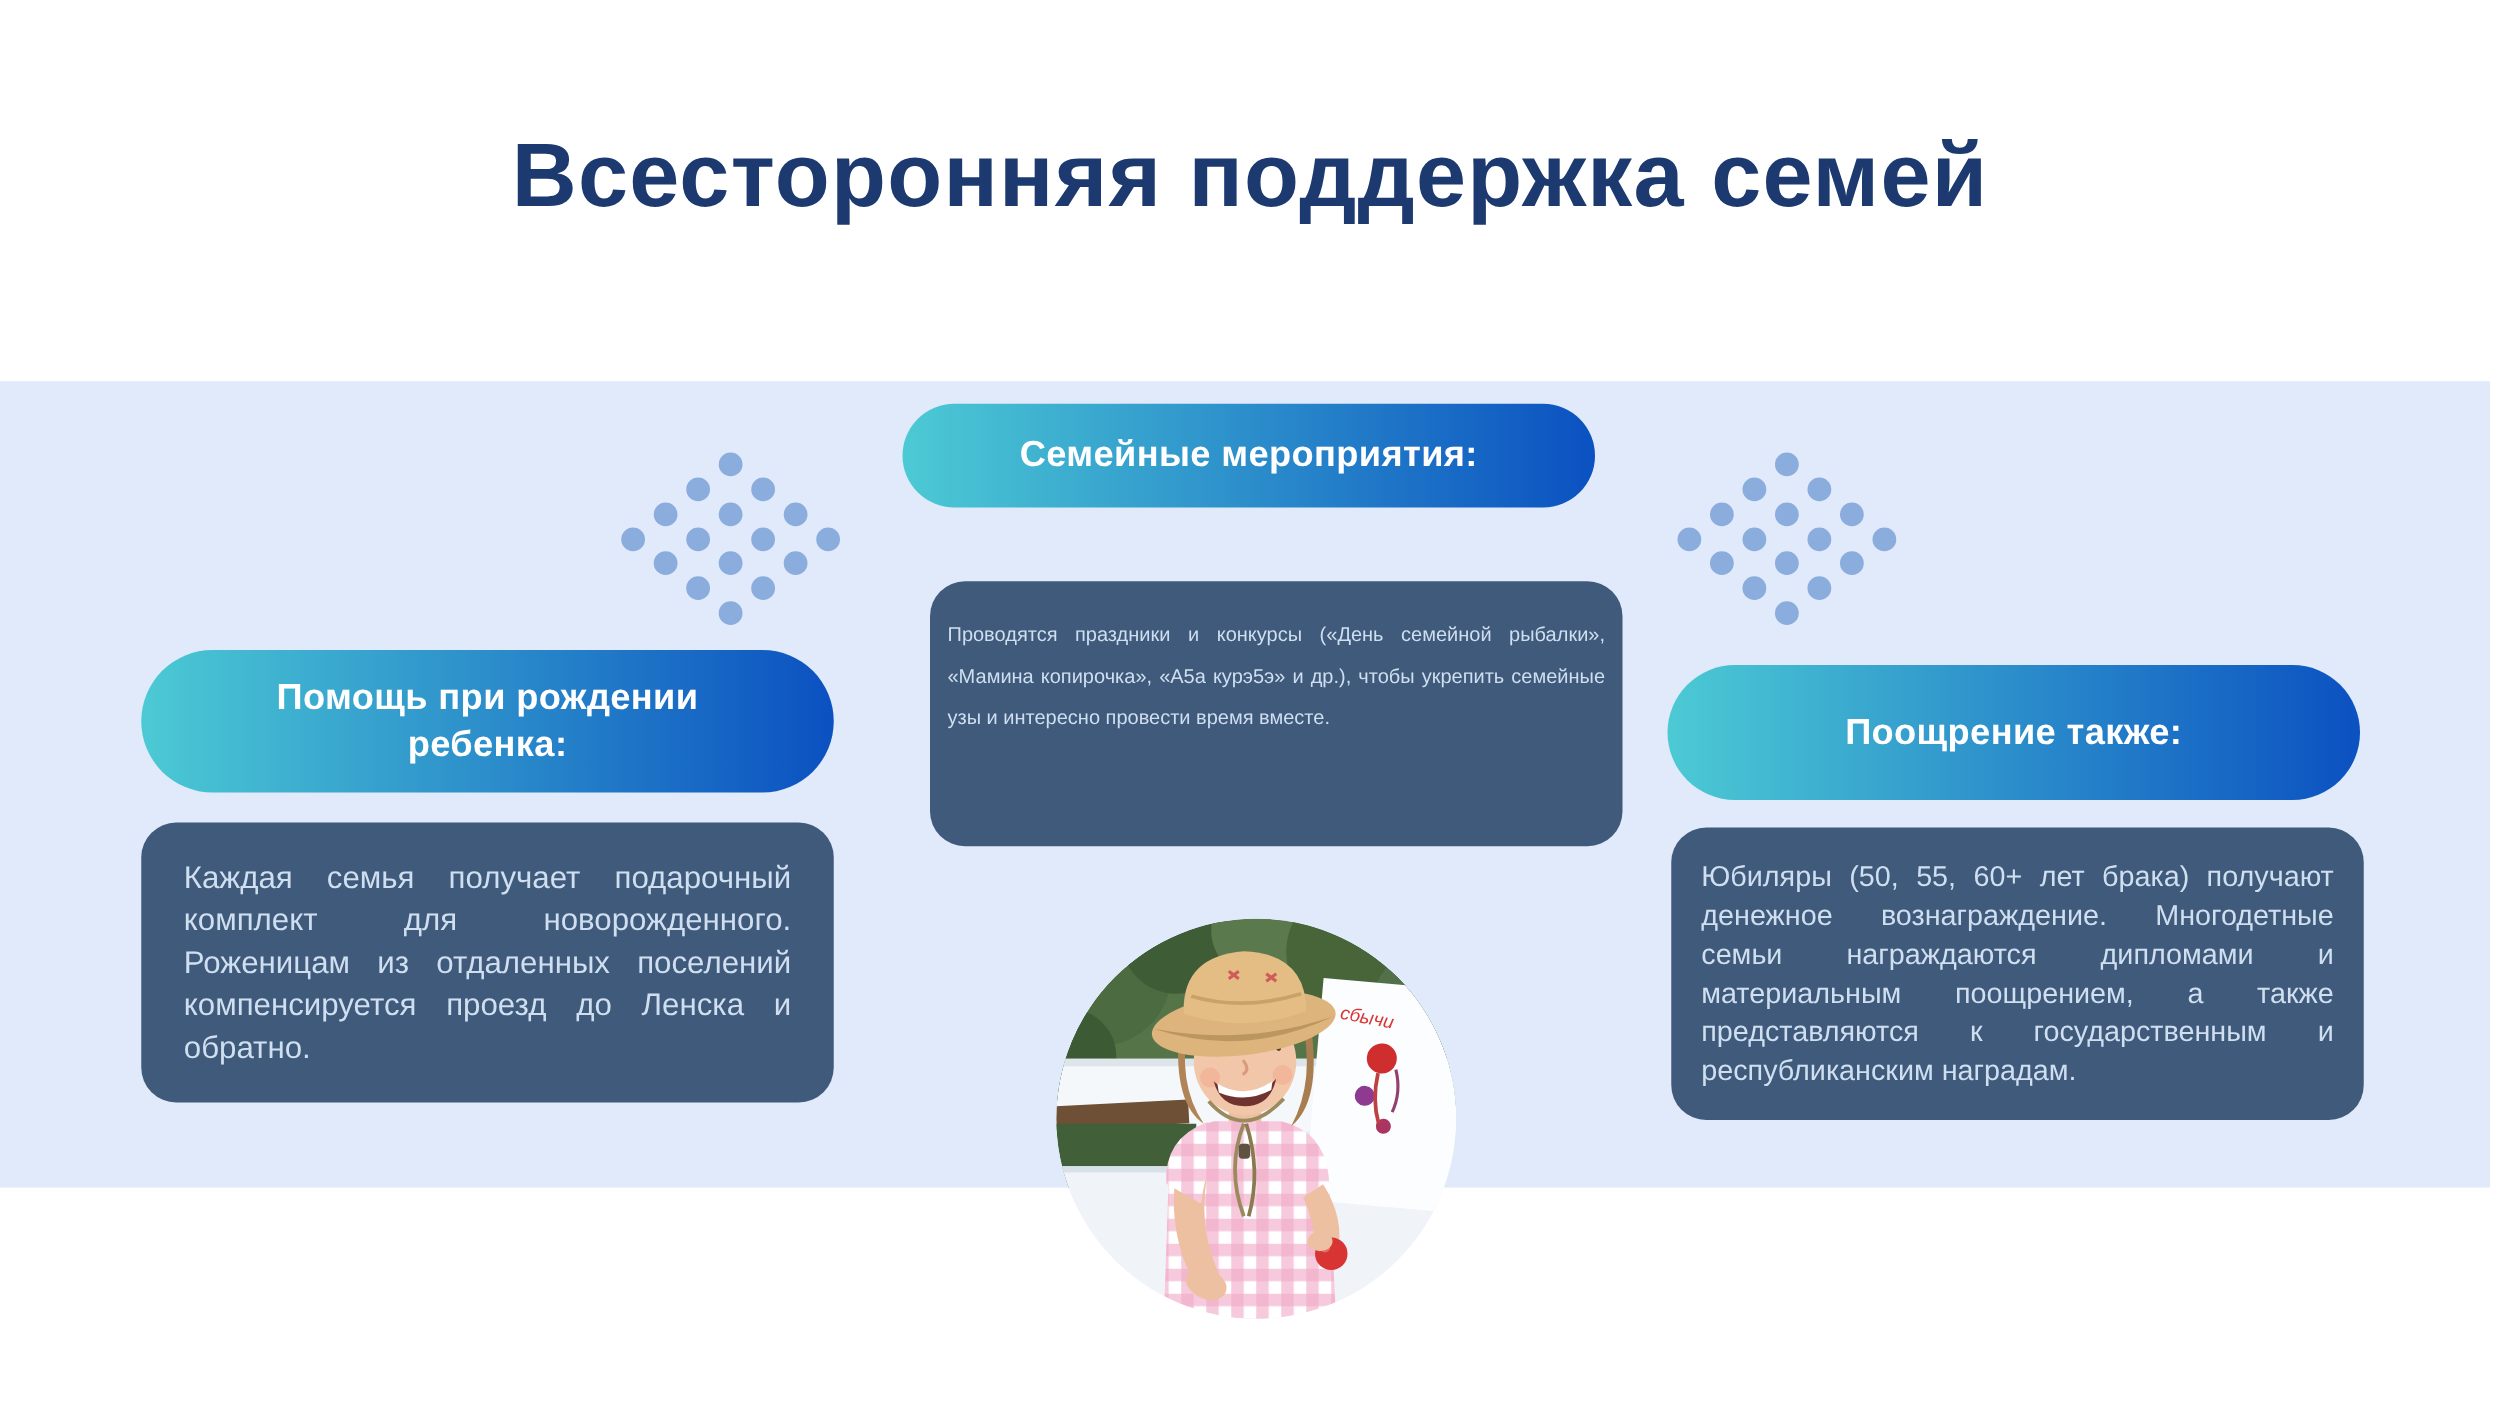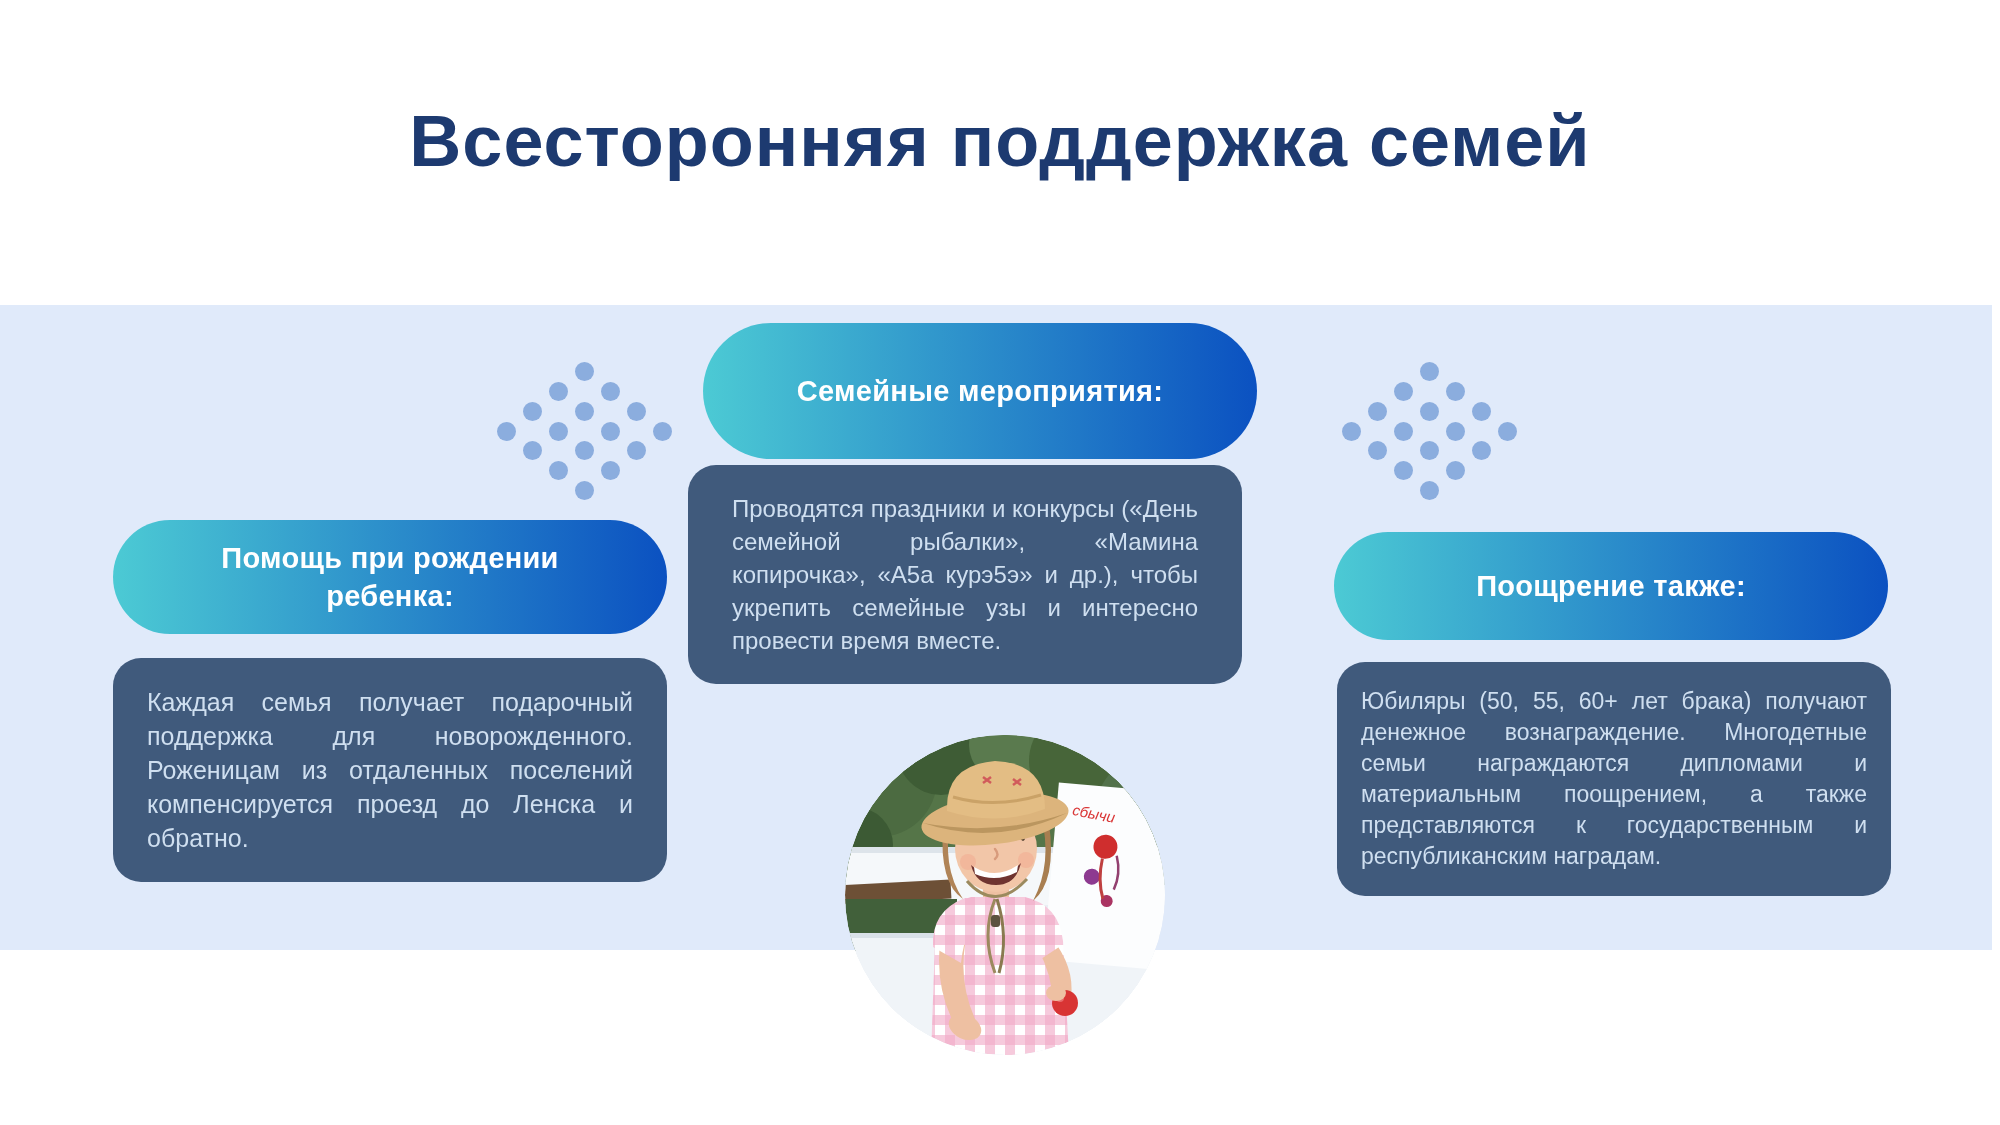--- a/index.html
+++ b/index.html
@@ -23,31 +23,31 @@
   
   .pill{
     position:absolute;width:554px;border-radius:80px;
     background:linear-gradient(90deg,var(--pill-start,#4ccad4),var(--pill-end,#0b51c1));
     display:flex;align-items:center;justify-content:center;
     color:#ffffff;font-weight:bold;font-size:29px;line-height:1.32;
     text-align:center;letter-spacing:.3px;
   }
   #pill1{left:113px;top:520px;height:114px;}
   #pill1 span{max-width:420px;display:inline-block;}
-  #pill2{left:703px;top:323px;height:136px;}
+  #pill2{left:722px;top:323px;height:83px;}
   #pill3{left:1334px;top:532px;height:108px;}
   
   .card{
     position:absolute;width:554px;box-sizing:border-box;
     background:var(--card,#405a7c);border-radius:28px;
     color:var(--card-text,#cfdff0);
   }
   .card p{margin:0;text-align:justify;}
   #card1{left:113px;top:658px;padding:27px 34px;font-size:25px;line-height:34px;min-height:217px;}
-  #card2{left:688px;top:465px;padding:27px 44px;font-size:24px;line-height:33px;min-height:212px;}
+  #card2{left:744px;top:465px;padding:27px 14px;font-size:16px;line-height:33px;min-height:212px;}
   #card3{left:1337px;top:662px;padding:24px 24px;font-size:23px;line-height:31px;min-height:223px;}
   
   .dots{position:absolute;width:176px;height:138px;}
   #dots-left{left:496px;top:362px;}
   #dots-right{left:1341px;top:362px;}
   .dot{position:absolute;width:19px;height:19px;border-radius:50%;background:var(--dots,#8badde);}
   
   .photo{
     position:absolute;left:845px;top:735px;width:320px;height:320px;
     border-radius:50%;overflow:hidden;
@@ -97,21 +97,21 @@
       <span class="dot" style="left: 156.5px; top: 59.5px;"></span>
       <span class="dot" style="left: 130.5px; top: 79.2px;"></span>
       <span class="dot" style="left: 104.5px; top: 98.9px;"></span>
       <span class="dot" style="left: 78.5px; top: 118.6px;"></span>
     </div>
 
   <div class="pill" id="pill1">
     <span>Помощь при рождении ребенка:</span>
   </div>
   <div class="card" id="card1">
-    <p>Каждая семья получает подарочный поддержка для новорожденного. Роженицам из отдаленных поселений компенсируется проезд до Ленска и обратно.</p>
+    <p>Каждая семья получает подарочный комплект для новорожденного. Роженицам из отдаленных поселений компенсируется проезд до Ленска и обратно.</p>
   </div>
 
   <div class="pill" id="pill2">
     <span>Семейные мероприятия:</span>
   </div>
   <div class="card" id="card2">
     <p>Проводятся праздники и конкурсы («День семейной рыбалки», «Мамина копирочка», «А5а курэ5э» и др.), чтобы укрепить семейные узы и интересно провести время вместе.</p>
   </div>
 
   <div class="pill" id="pill3">

